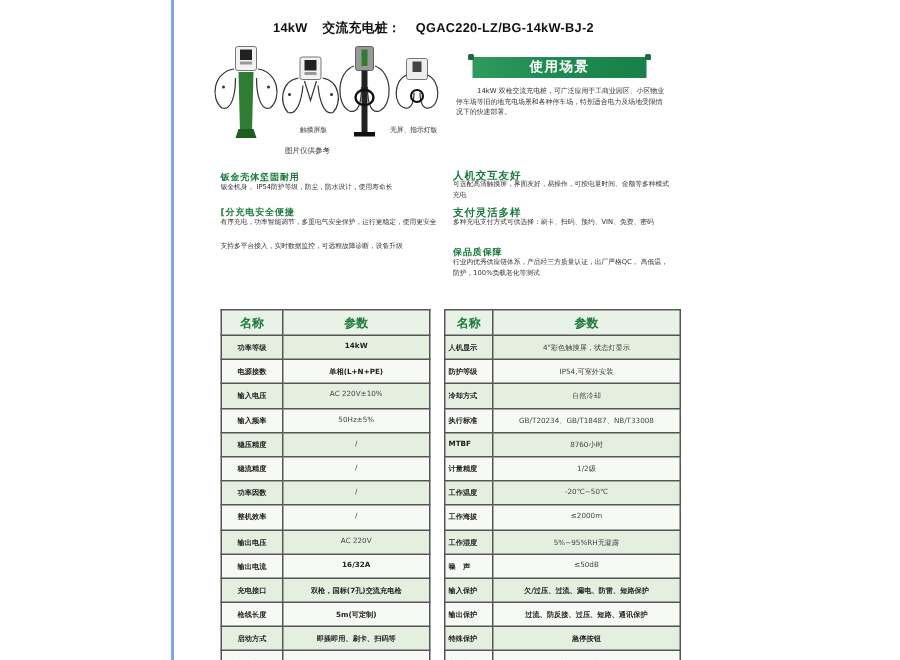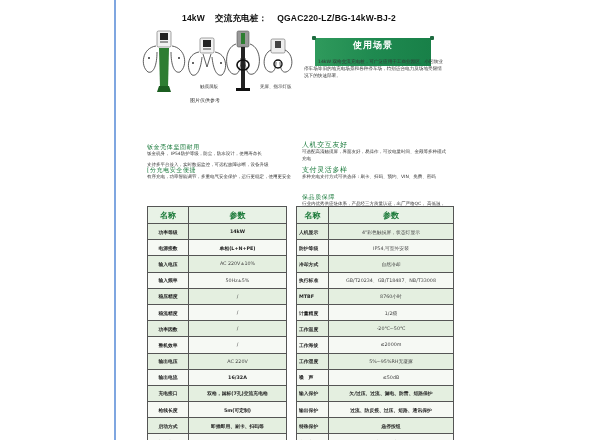--- a/index.html
+++ b/index.html
@@ -7,27 +7,27 @@
   body { position:relative; font-family:"DejaVu Sans", sans-serif; color:#222; }
   .vline { position:absolute; left:114px; top:0; width:2px; height:440px; background:#7fa6e0; }
   .title { position:absolute; left:182px; top:13px; font-size:8.5px; font-weight:bold; color:#111; font-family:Liberation Sans, sans-serif; letter-spacing:0.2px; white-space:nowrap; }
   .title .gap { display:inline-block; width:10px; }
 
   .products { position:absolute; left:140px; top:30px; width:160px; height:70px; }
   .charger { position:absolute; }
   .caption-small { position:absolute; font-size:4.5px; color:#333; white-space:nowrap; }
   .img-note { position:absolute; left:190px; top:97px; font-size:5px; color:#333; }
 
-  .banner { position:absolute; left:315px; top:38px; width:116px; height:28px; background:linear-gradient(90deg,#2f9a5c,#1f8a50 50%,#188048); color:#fff; font-size:9px; font-weight:bold; text-align:center; line-height:14px; letter-spacing:1px; }
+  .banner { position:absolute; left:315px; top:38px; width:116px; height:14px; background:linear-gradient(90deg,#2f9a5c,#1f8a50 50%,#188048); color:#fff; font-size:9px; font-weight:bold; text-align:center; line-height:14px; letter-spacing:1px; }
   .banner:before, .banner:after { content:""; position:absolute; top:-2px; width:4px; height:4px; background:#1f6b40; border-radius:1px; }
   .banner:before { left:-3px; } .banner:after { right:-3px; }
   .usage-text { position:absolute; left:304px; top:58px; width:140px; font-size:4.6px; line-height:7px; color:#333; text-indent:14px; }
 
   .feat { position:absolute; width:150px; }
-  .feat h4 { font-size:6px; color:#1a7a3c; font-weight:normal; line-height:8px; letter-spacing:0.6px;margin-top:28px; }
+  .feat h4 { font-size:6px; color:#1a7a3c; font-weight:bold; line-height:8px; letter-spacing:0.6px; }
   .feat h4.big { font-size:7px; }
   .feat p { font-size:4.5px; line-height:6.5px; color:#333; }
 
   table { position:absolute; border-collapse:collapse; font-size:4.8px; }
   table td, table th { border:1px solid #555; text-align:center; height:16.2px; padding:0 2px; }
   table th { height:17px; font-size:8px; color:#1c7a3a; font-family:"DejaVu Serif", serif; background:#e8f2e6; font-weight:bold; }
   table td.k { font-weight:bold; color:#222; width:40px; }
   table td.v { color:#444; }
   table tr:nth-child(odd) td { background:#e4efe0; }
   table tr:nth-child(even) td { background:#f6f9f4; }

